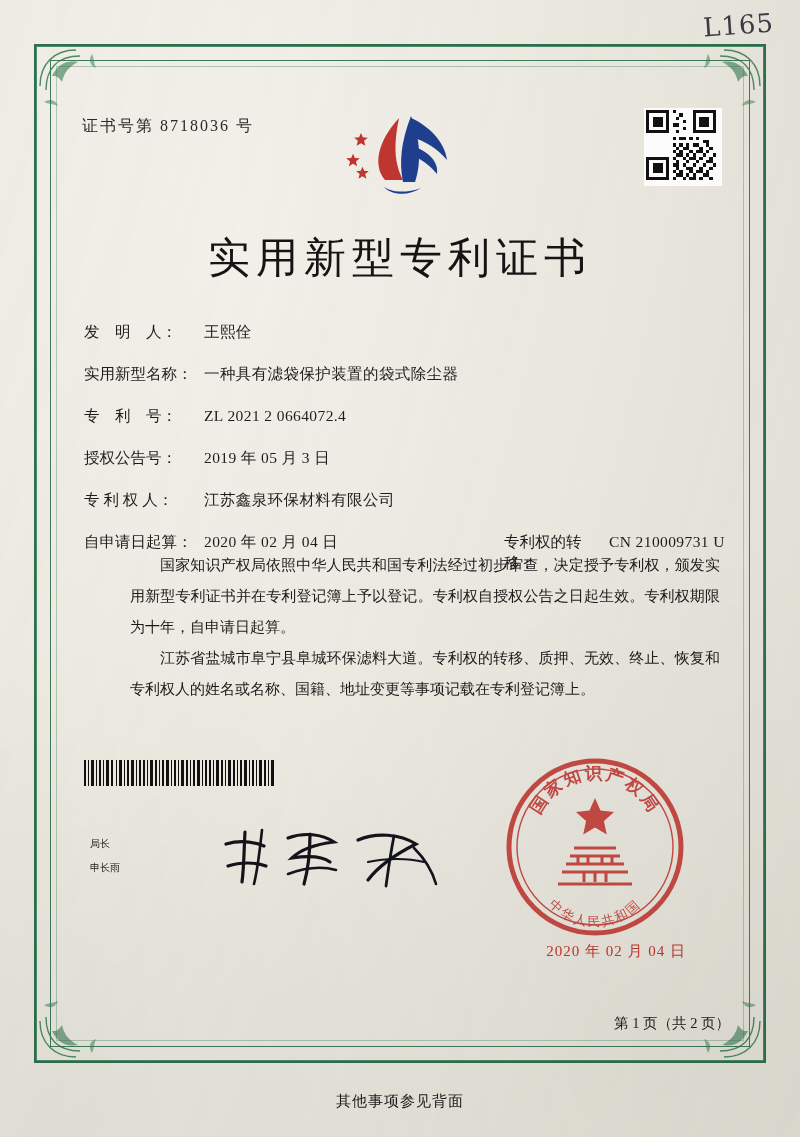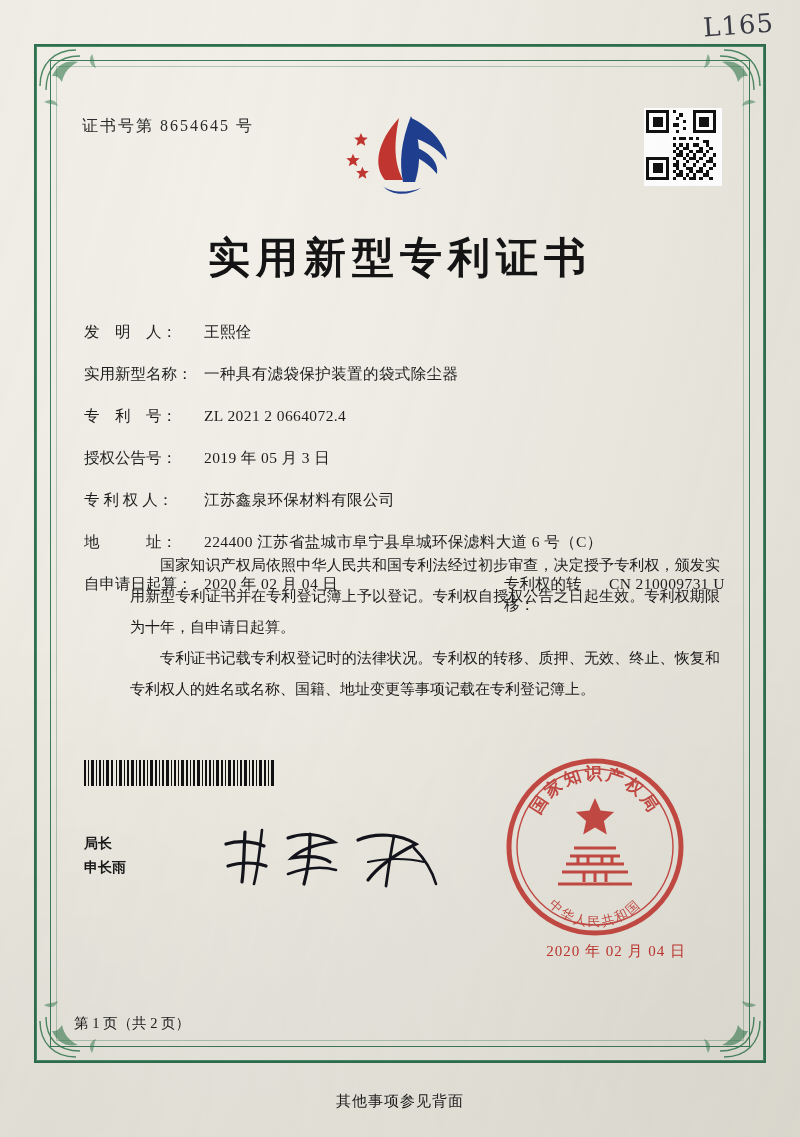--- a/index.html
+++ b/index.html
@@ -61,21 +61,21 @@
   }
   .qr svg{display:block;}
   .logo{
     position:absolute;left:50%;top:22px;transform:translateX(-50%);
     width:150px;height:110px;
   }
   .title{
     position:absolute;left:0;right:0;top:150px;
     text-align:center;
     font-family:"DejaVu Serif",serif;
-    font-weight:bold;
+    font-weight:normal;
     font-size:42px;
     letter-spacing:6px;
     color:#141414;
   }
   .fields{
     position:absolute;left:14px;right:8px;top:242px;
     font-size:15.5px;color:#1d1d1d;
   }
   .row{
     display:flex;align-items:baseline;
@@ -94,39 +94,39 @@
     font-size:15px;line-height:31px;color:#1a1a1a;
     text-align:justify;
     margin-left:46px;
   }
   .body-text p{margin:0;text-indent:2em;}
   .barcode{
     position:absolute;left:14px;top:680px;
     width:190px;height:26px;
   }
   .sig-block{
-    position:absolute;left:14px;top:752px;
-    font-size:14px;line-height:24px;color:#1a1a1a;font-weight:bold;
+    position:absolute;left:20px;top:752px;
+    font-size:10px;line-height:24px;color:#1a1a1a;
   }
   .handsign{
     position:absolute;left:148px;top:742px;
     width:250px;height:70px;
   }
   .seal{
     position:absolute;right:40px;top:672px;
     width:190px;height:190px;
   }
   .seal-date{
     position:absolute;right:44px;top:862px;
     font-size:15px;color:#c2352f;
     letter-spacing:1px;
   }
   .page-no{
-    position:absolute;left:4px;right:0;bottom:-6px;
-    text-align:left;font-size:14.5px;color:#1a1a1a;
+    position:absolute;left:13px;right:0;bottom:-6px;
+    text-align:right;font-size:14.5px;color:#1a1a1a;
   }
   .footnote{
     position:absolute;left:0;right:0;bottom:26px;
     text-align:center;font-size:15px;color:#1a1a1a;letter-spacing:1px;
   }
   
   .tex{
     position:absolute;inset:0;pointer-events:none;
     background:
       radial-gradient(circle at 85% 92%, rgba(0,0,0,.06), rgba(0,0,0,0) 40%),
@@ -180,21 +180,21 @@
       <path d="M4 40 C4 18 18 4 40 4"></path>
       <path d="M10 44 C10 22 22 10 44 10"></path>
       <path d="M16 30 C22 18 30 14 42 16 C34 20 28 26 26 36 C22 30 20 30 16 30Z" fill="currentColor" stroke="none" opacity=".7"></path>
       <path d="M8 56 C14 52 20 54 22 60 C18 58 12 58 8 56Z" fill="currentColor" stroke="none" opacity=".6"></path>
       <path d="M56 8 C52 14 54 20 60 22 C58 18 58 12 56 8Z" fill="currentColor" stroke="none" opacity=".6"></path>
     </g>
   </svg>
 
   <div class="content">
 
-    <div class="cert-no">证书号第 8654645 号</div>
+    <div class="cert-no">证书号第 8718036 号</div>
 
     <svg class="logo" viewBox="0 0 150 110">
       <path d="M60 78 C48 64 52 40 74 16 C68 46 70 62 78 78 Z" fill="#c2352f"></path>
       <path d="M78 80 C74 60 76 40 86 14 C96 38 96 62 90 80 Z" fill="#1f3f8f"></path>
       <path d="M86 16 C104 24 120 40 122 58 C112 46 98 38 88 36 Z" fill="#1f3f8f"></path>
       <path d="M88 44 C104 50 114 60 112 72 C104 62 94 56 88 54 Z" fill="#1f3f8f"></path>
       <path d="M58 84 C64 90 80 92 96 86 C84 94 66 94 58 84 Z" fill="#1f3f8f"></path>
       <g fill="#c2352f">
         <path d="M40 30 l3 7 8 .6 -6 5 2 8 -7-4 -7 4 2-8 -6-5 8-.6z" transform="scale(.62) translate(18 20)"></path>
         <path d="M30 52 l2.6 6 7 .5 -5.4 4.4 1.8 7 -6-3.6 -6 3.6 1.8-7 -5.4-4.4 7-.5z" transform="scale(.7) translate(10 22)"></path>
@@ -304,35 +304,31 @@
         <div class="val">ZL 2021 2 0664072.4</div>
       </div>
       <div class="row">
         <div class="lbl">授权公告号：</div>
         <div class="val">2019 年 05 月 3 日</div>
       </div>
       <div class="row">
         <div class="lbl">专 利 权 人：</div>
         <div class="val">江苏鑫泉环保材料有限公司</div>
       </div>
-      <div class="row">
-        <div class="lbl">地　　　址：</div>
-        <div class="val">224400 江苏省盐城市阜宁县阜城环保滤料大道 6 号（C）</div>
-      </div>
       <div class="row two">
         <div class="lbl">自申请日起算：</div>
         <div class="val">2020 年 02 月 04 日</div>
         <div class="lbl2">专利权的转移：</div>
         <div class="val">CN 210009731 U</div>
       </div>
     </div>
 
     <div class="body-text">
       <p>国家知识产权局依照中华人民共和国专利法经过初步审查，决定授予专利权，颁发实用新型专利证书并在专利登记簿上予以登记。专利权自授权公告之日起生效。专利权期限为十年，自申请日起算。</p>
-      <p>专利证书记载专利权登记时的法律状况。专利权的转移、质押、无效、终止、恢复和专利权人的姓名或名称、国籍、地址变更等事项记载在专利登记簿上。</p>
+      <p>江苏省盐城市阜宁县阜城环保滤料大道。专利权的转移、质押、无效、终止、恢复和专利权人的姓名或名称、国籍、地址变更等事项记载在专利登记簿上。</p>
     </div>
 
     <svg class="barcode" viewBox="0 0 190 26" shape-rendering="crispEdges">
       <g fill="#111">
         <rect x="0" y="0" width="2" height="26"></rect>
           <rect x="4" y="0" width="1" height="26"></rect>
         <rect x="7" y="0" width="3" height="26"></rect>
           <rect x="12" y="0" width="1" height="26"></rect>
         <rect x="15" y="0" width="2" height="26"></rect>
           <rect x="19" y="0" width="1" height="26"></rect>

